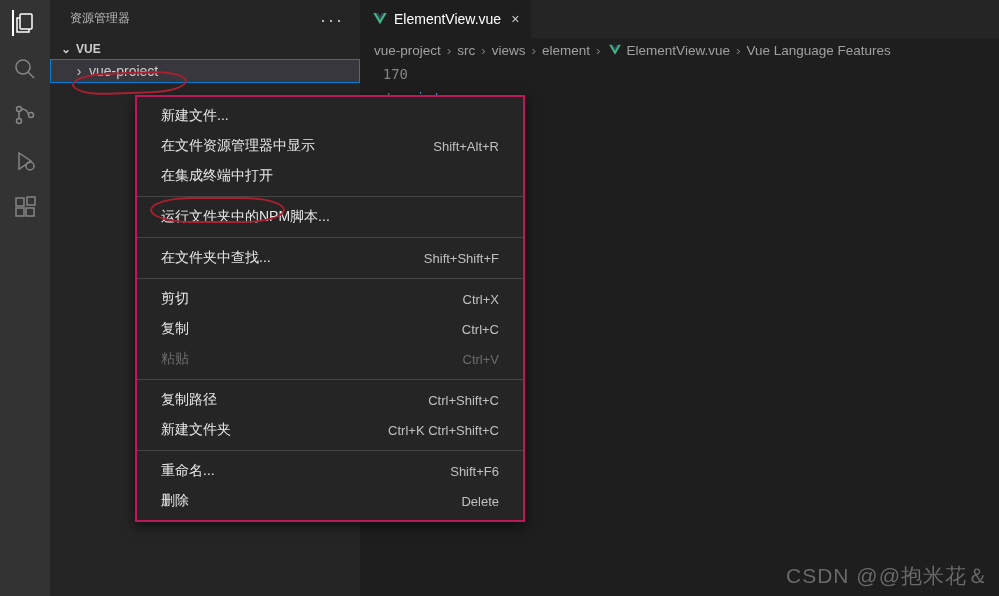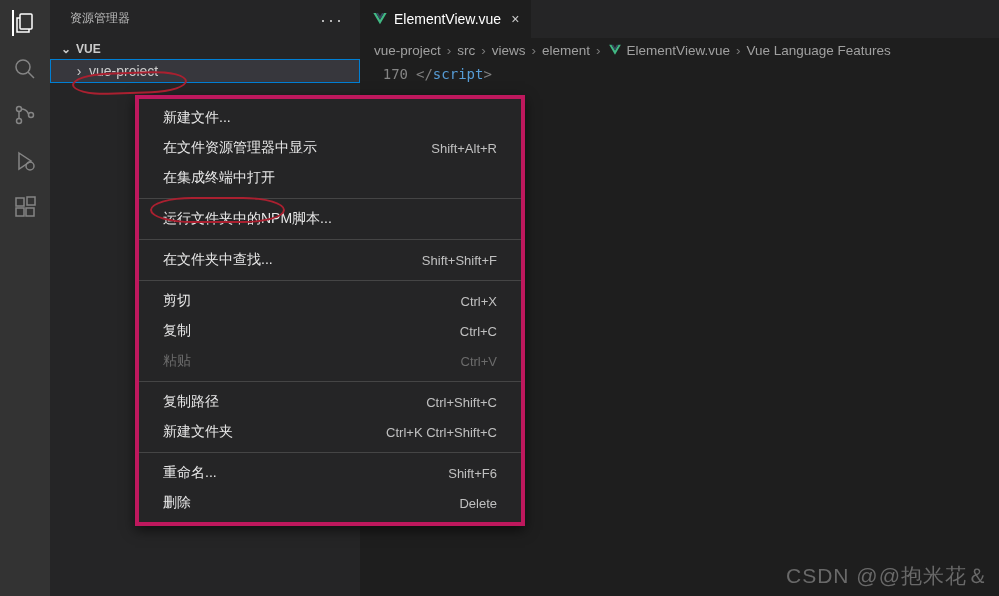--- a/index.html
+++ b/index.html
@@ -112,30 +112,30 @@
       white-space: nowrap;
       overflow: hidden;
     }
     .breadcrumb .sep { color: #7a7a7a; margin: 0 2px; }
     .code-area {
       padding: 4px 0 0 14px;
       font-family: Consolas, monospace;
       font-size: 14px;
       color: #d4d4d4;
     }
-    .code-line { display: flex; gap: 8px;}
+    .code-line { display: flex; gap: 8px; flex-direction: column;}
     .line-num { color: #858585; width: 34px; text-align: right;}
     .code-text .tag { color: #808080; }
     .code-text .name { color: #569cd6; }
     .context-menu {
       position: absolute;
       left: 135px; top: 95px;
       width: 390px;
       background: #252526;
-      border: 4px solid #be185d;
+      border: 2px solid #be185d;
       box-shadow: 0 4px 12px rgba(0,0,0,0.6);
       z-index: 10;
       padding: 4px 0;
     }
     .menu-item {
       display: flex;
       justify-content: space-between;
       align-items: center;
       padding: 6px 24px;
       color: #e8e8e8;

